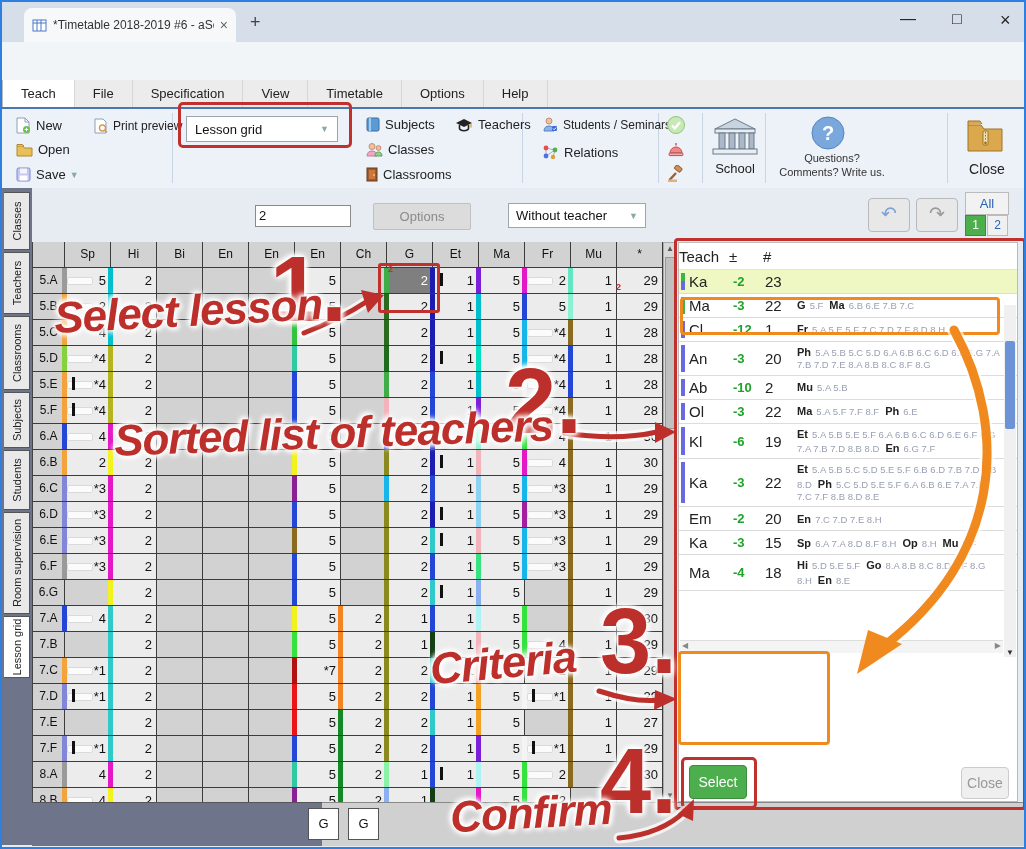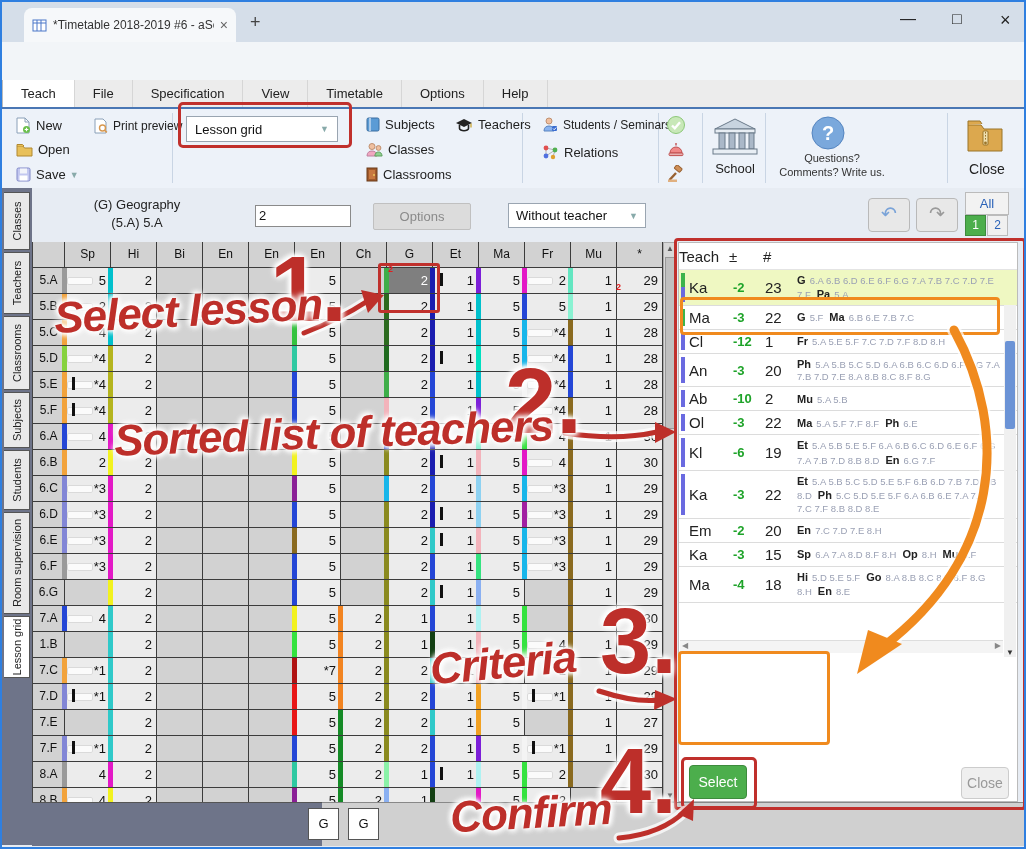--- a/index.html
+++ b/index.html
@@ -281,24 +281,20 @@
         <path d="M2 8h13l3 4h18v22H2z" fill="#dca84e" stroke="#9a7428"></path>
         <path d="M2 8V4h12l2 3" fill="#dca84e" stroke="#9a7428"></path>
         <rect x="17" y="14" width="5" height="14" rx="1" fill="#f0e0b0" stroke="#9a7428"></rect>
         <path d="M19.5 15v9" stroke="#9a7428" stroke-dasharray="1.6 1.4"></path>
         <circle cx="19.5" cy="26" r="1.4" fill="#9a7428"></circle>
       </svg>
     <div class="abs" id="closelbl">Close</div>
   </div>
 
   <div class="abs" id="subbar">
-    <div class="abs" id="lessondesc">
-      <div>(G) Geography</div>
-        <div>(5.A) 5.A</div>
-      </div>
     <div class="abs" id="cntinput">2</div>
     <div class="abs" id="optbtn">Options</div>
     <div class="abs" id="teachersel">
       <span>Without teacher</span>
         <span class="ddarrow">▼</span>
       </div>
     <div class="abs histbtn" id="undobtn">↶</div>
     <div class="abs histbtn" id="redobtn">↷</div>
     <div class="abs" id="allbtn">All</div>
     <div class="abs" id="b1">1</div>
@@ -1096,21 +1092,21 @@
         </div>
         <div class="gcell">
           <div class="strip" style="background: rgb(138, 106, 31);"></div>
           <span class="val">1</span>
         </div>
         <div class="gcell">
           <span class="val">30</span>
         </div>
       </div>
       <div class="grow">
-        <div class="gname">1.B</div>
+        <div class="gname">7.B</div>
         <div class="gcell empty">
           <span class="val"></span>
         </div>
         <div class="gcell">
           <div class="strip" style="background: rgb(47, 201, 201);"></div>
           <span class="val">2</span>
         </div>
         <div class="gcell empty">
           <span class="val"></span>
         </div>
@@ -1479,21 +1475,20 @@
       <span>Teach</span>
         <span>±</span>
       <span>#</span>
       </div>
     <div id="tlist">
         <div class="trow hl">
           <div class="tbar" style="background: linear-gradient(rgb(60, 180, 75) 50%, rgb(106, 106, 224) 50%);"></div>
           <span class="tn">Ka</span>
           <span class="td">-2</span>
           <span class="tc">23</span>
-          <span class="tl"><span class="seg"><b>G </b>6.A 6.B 6.D 6.E 6.F 6.G 7.A 7.B 7.C 7.D 7.E 7.F</span><span class="seg"><b>Pa </b>5.A</span></span>
         </div>
         <div class="trow">
           <div class="tbar" style="background: rgb(60, 180, 75);"></div>
           <span class="tn">Ma</span>
           <span class="td">-3</span>
           <span class="tc">22</span>
           <span class="tl"><span class="seg"><b>G </b>5.F</span><span class="seg"><b>Ma </b>6.B 6.E 7.B 7.C</span></span>
         </div>
         <div class="trow">
           <div class="tbar" style="background: rgb(106, 106, 224);"></div>

